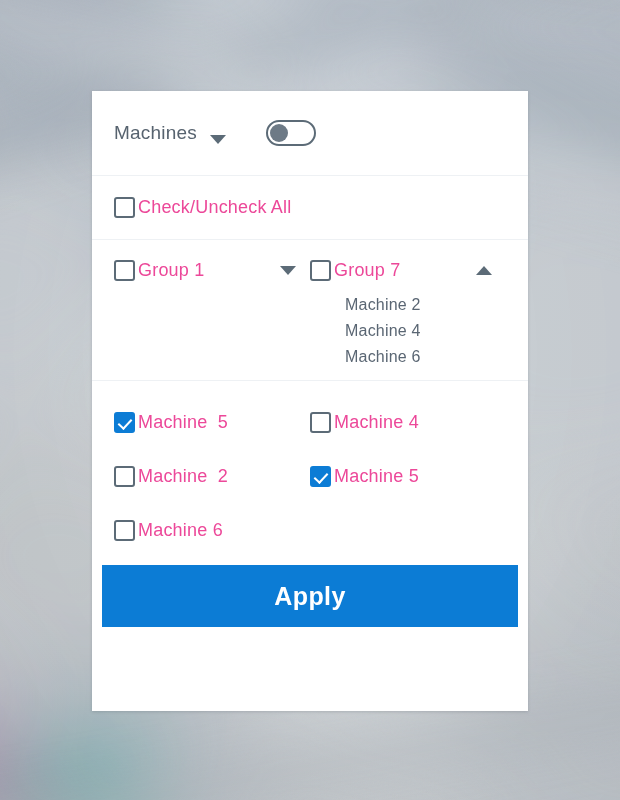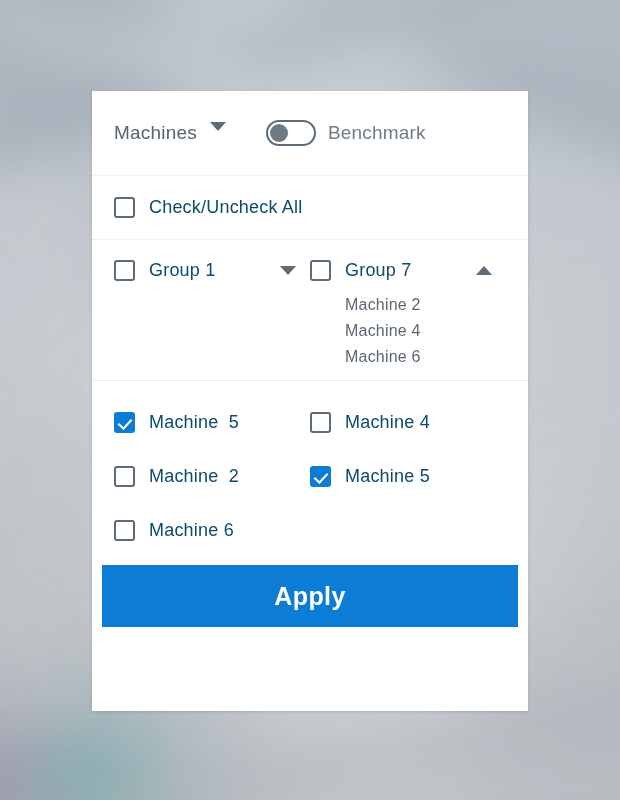--- a/index.html
+++ b/index.html
@@ -94,21 +94,21 @@
   
   .top-row {
     display: flex;
     align-items: center;
     height: 84px;
     padding: 0 22px 0 22px;
     flex: 0 0 auto;
   }
   .select-control {
     display: flex;
-    align-items: flex-start;
+    align-items: flex-end;
     gap: 13px;
     cursor: pointer;
   }
   .select-label {
     font-size: 19px;
     color: #57636f;
     letter-spacing: .2px;
   }
   .caret-down {
     width: 0; height: 0;
@@ -184,22 +184,22 @@
     left: 5px;
     top: 2px;
     width: 6px;
     height: 11px;
     border: solid #ffffff;
     border-width: 0 2.4px 2.4px 0;
     transform: rotate(43deg);
   }
   .cb-label {
     font-size: 18px;
-    color: #0c4a6e;
-    margin-left: 14px;
+    color: #ec4899;
+    margin-left: 3px;
     letter-spacing: .2px;
     white-space: pre;
   }
 
   
   .groups {
     display: flex;
     padding: 16px 22px 14px 22px;
     flex: 0 0 auto;
     min-height: 130px;
@@ -300,21 +300,20 @@
   <div class="top-row">
     <div class="select-control">
       <span class="select-label">Machines</span>
       <span class="caret-down"></span>
     </div>
 
     <div class="toggle-wrap">
       <div class="toggle">
         <span class="knob"></span>
       </div>
-      <span class="toggle-label">Benchmark</span>
     </div>
   </div>
 
   <div class="divider"></div>
 
   <div class="checkall-row">
     <span class="cb"></span>
     <span class="cb-label">Check/Uncheck All</span>
   </div>
 

